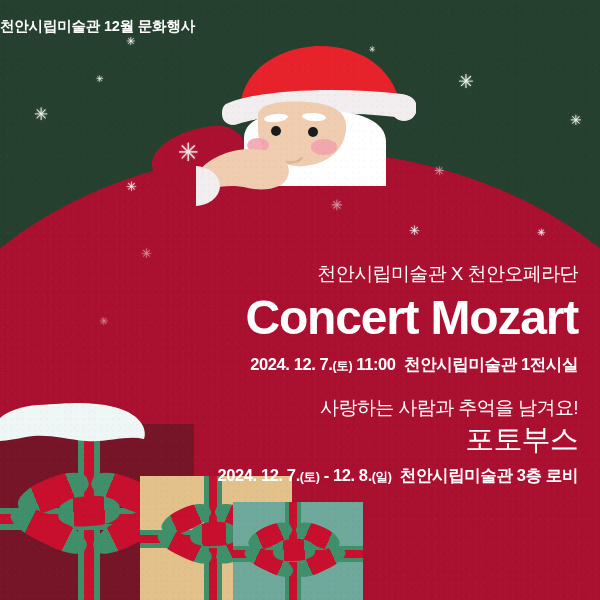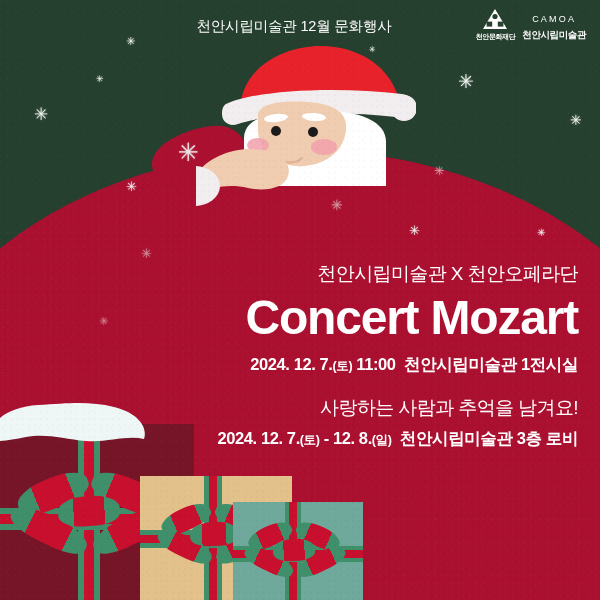--- a/index.html
+++ b/index.html
@@ -17,22 +17,22 @@
       radial-gradient(circle at 37% 61%, rgba(0,0,0,.05) 0 1px, transparent 1px),
       radial-gradient(circle at 68% 14%, rgba(255,255,255,.03) 0 1px, transparent 1px),
       radial-gradient(circle at 84% 77%, rgba(0,0,0,.05) 0 1px, transparent 1px),
       radial-gradient(circle at 51% 89%, rgba(255,255,255,.03) 0 1px, transparent 1px);
     background-size:7px 7px,9px 9px,11px 11px,6px 6px,13px 13px;
     z-index:60;
   }
 
   
   .hdr-title{
-    position:absolute;left:0;right:12px;top:17px;text-align:center;
-    color:#ffffff;font-size:14.5px;font-weight:normal;letter-spacing:-.2px;
+    position:absolute;left:0;right:12px;top:17px;
+    color:#ffffff;font-size:14.5px;font-weight:bold;letter-spacing:-.2px;
     z-index:40;
   }
   .logo-wrap{
     position:absolute;right:14px;top:8px;z-index:40;
     display:flex;align-items:flex-start;gap:7px;
   }
   .logo-mark{display:flex;flex-direction:column;align-items:center;gap:2px;}
   .logo-foundation{color:#fff;font-size:7px;font-weight:bold;letter-spacing:-.4px;white-space:nowrap;}
   .logo-txt{display:flex;flex-direction:column;align-items:center;gap:5px;padding-top:6px;}
   .logo-camoa{color:#fff;font-size:9px;letter-spacing:2.2px;font-weight:normal;}
@@ -104,35 +104,20 @@
   <div class="flake" style="left:96px;top:75px;font-size:9px;">✳</div>
   <div class="flake" style="left:458px;top:72px;font-size:19px;">✳</div>
   <div class="flake" style="left:570px;top:113px;font-size:14px;">✳</div>
   <div class="flake" style="left:537px;top:228px;font-size:10px;">✳</div>
   <div class="flake" style="left:409px;top:224px;font-size:13px;">✳</div>
   <div class="flake" style="left:126px;top:36px;font-size:11px;">✳</div>
   <div class="flake" style="left:369px;top:46px;font-size:8px;">✳</div>
 
   <div class="hdr-title">천안시립미술관 12월 문화행사</div>
 
-  <div class="logo-wrap">
-    <div class="logo-mark">
-      <svg width="26" height="22" viewBox="0 0 26 22">
-        <path d="M13 1 L25 21 L1 21 Z" fill="#ffffff"></path>
-        <circle cx="13" cy="8.5" r="2.6" fill="#26402f"></circle>
-        <rect x="4.6" y="13.6" width="5.6" height="5" fill="#26402f"></rect>
-        <rect x="15.8" y="13.6" width="5.6" height="5" fill="#26402f"></rect>
-      </svg>
-      <div class="logo-foundation">천안문화재단</div>
-    </div>
-    <div class="logo-txt">
-      <div class="logo-camoa">CAMOA</div>
-      <div class="logo-museum">천안시립미술관</div>
-    </div>
-  </div>
 
   <svg id="santa" viewBox="0 0 220 175">
     <defs>
       <clipPath id="cpFace">
           <ellipse cx="118" cy="96" rx="78" ry="70"></ellipse>
         </clipPath>
     </defs>
 
     <path d="M44 66 C44 20 90 0 124 0 C170 0 202 28 205 66 Z" fill="#e8222a"></path>
 
@@ -182,20 +167,21 @@
     <div class="bigtitle">Concert Mozart</div>
     <div class="detail">
       <span>2024. 12. 7.</span><span class="dow">(토)</span>
       <span>11:00</span>
       &nbsp;<span>천안시립미술관 1전시실</span>
     </div>
   </div>
 
   <div class="block" id="block-photo">
     <div class="kicker">사랑하는 사람과 추억을 남겨요!</div>
+    <div class="kotitle">포토부스</div>
     <div class="detail">
       <span>2024. 12. 7.</span><span class="dow">(토)</span>
       <span>-</span>
       <span>12. 8.</span><span class="dow">(일)</span>
       &nbsp;<span>천안시립미술관 3층 로비</span>
     </div>
   </div>
 
   <div class="gift" id="gift-maroon">
     <div class="body"></div>

